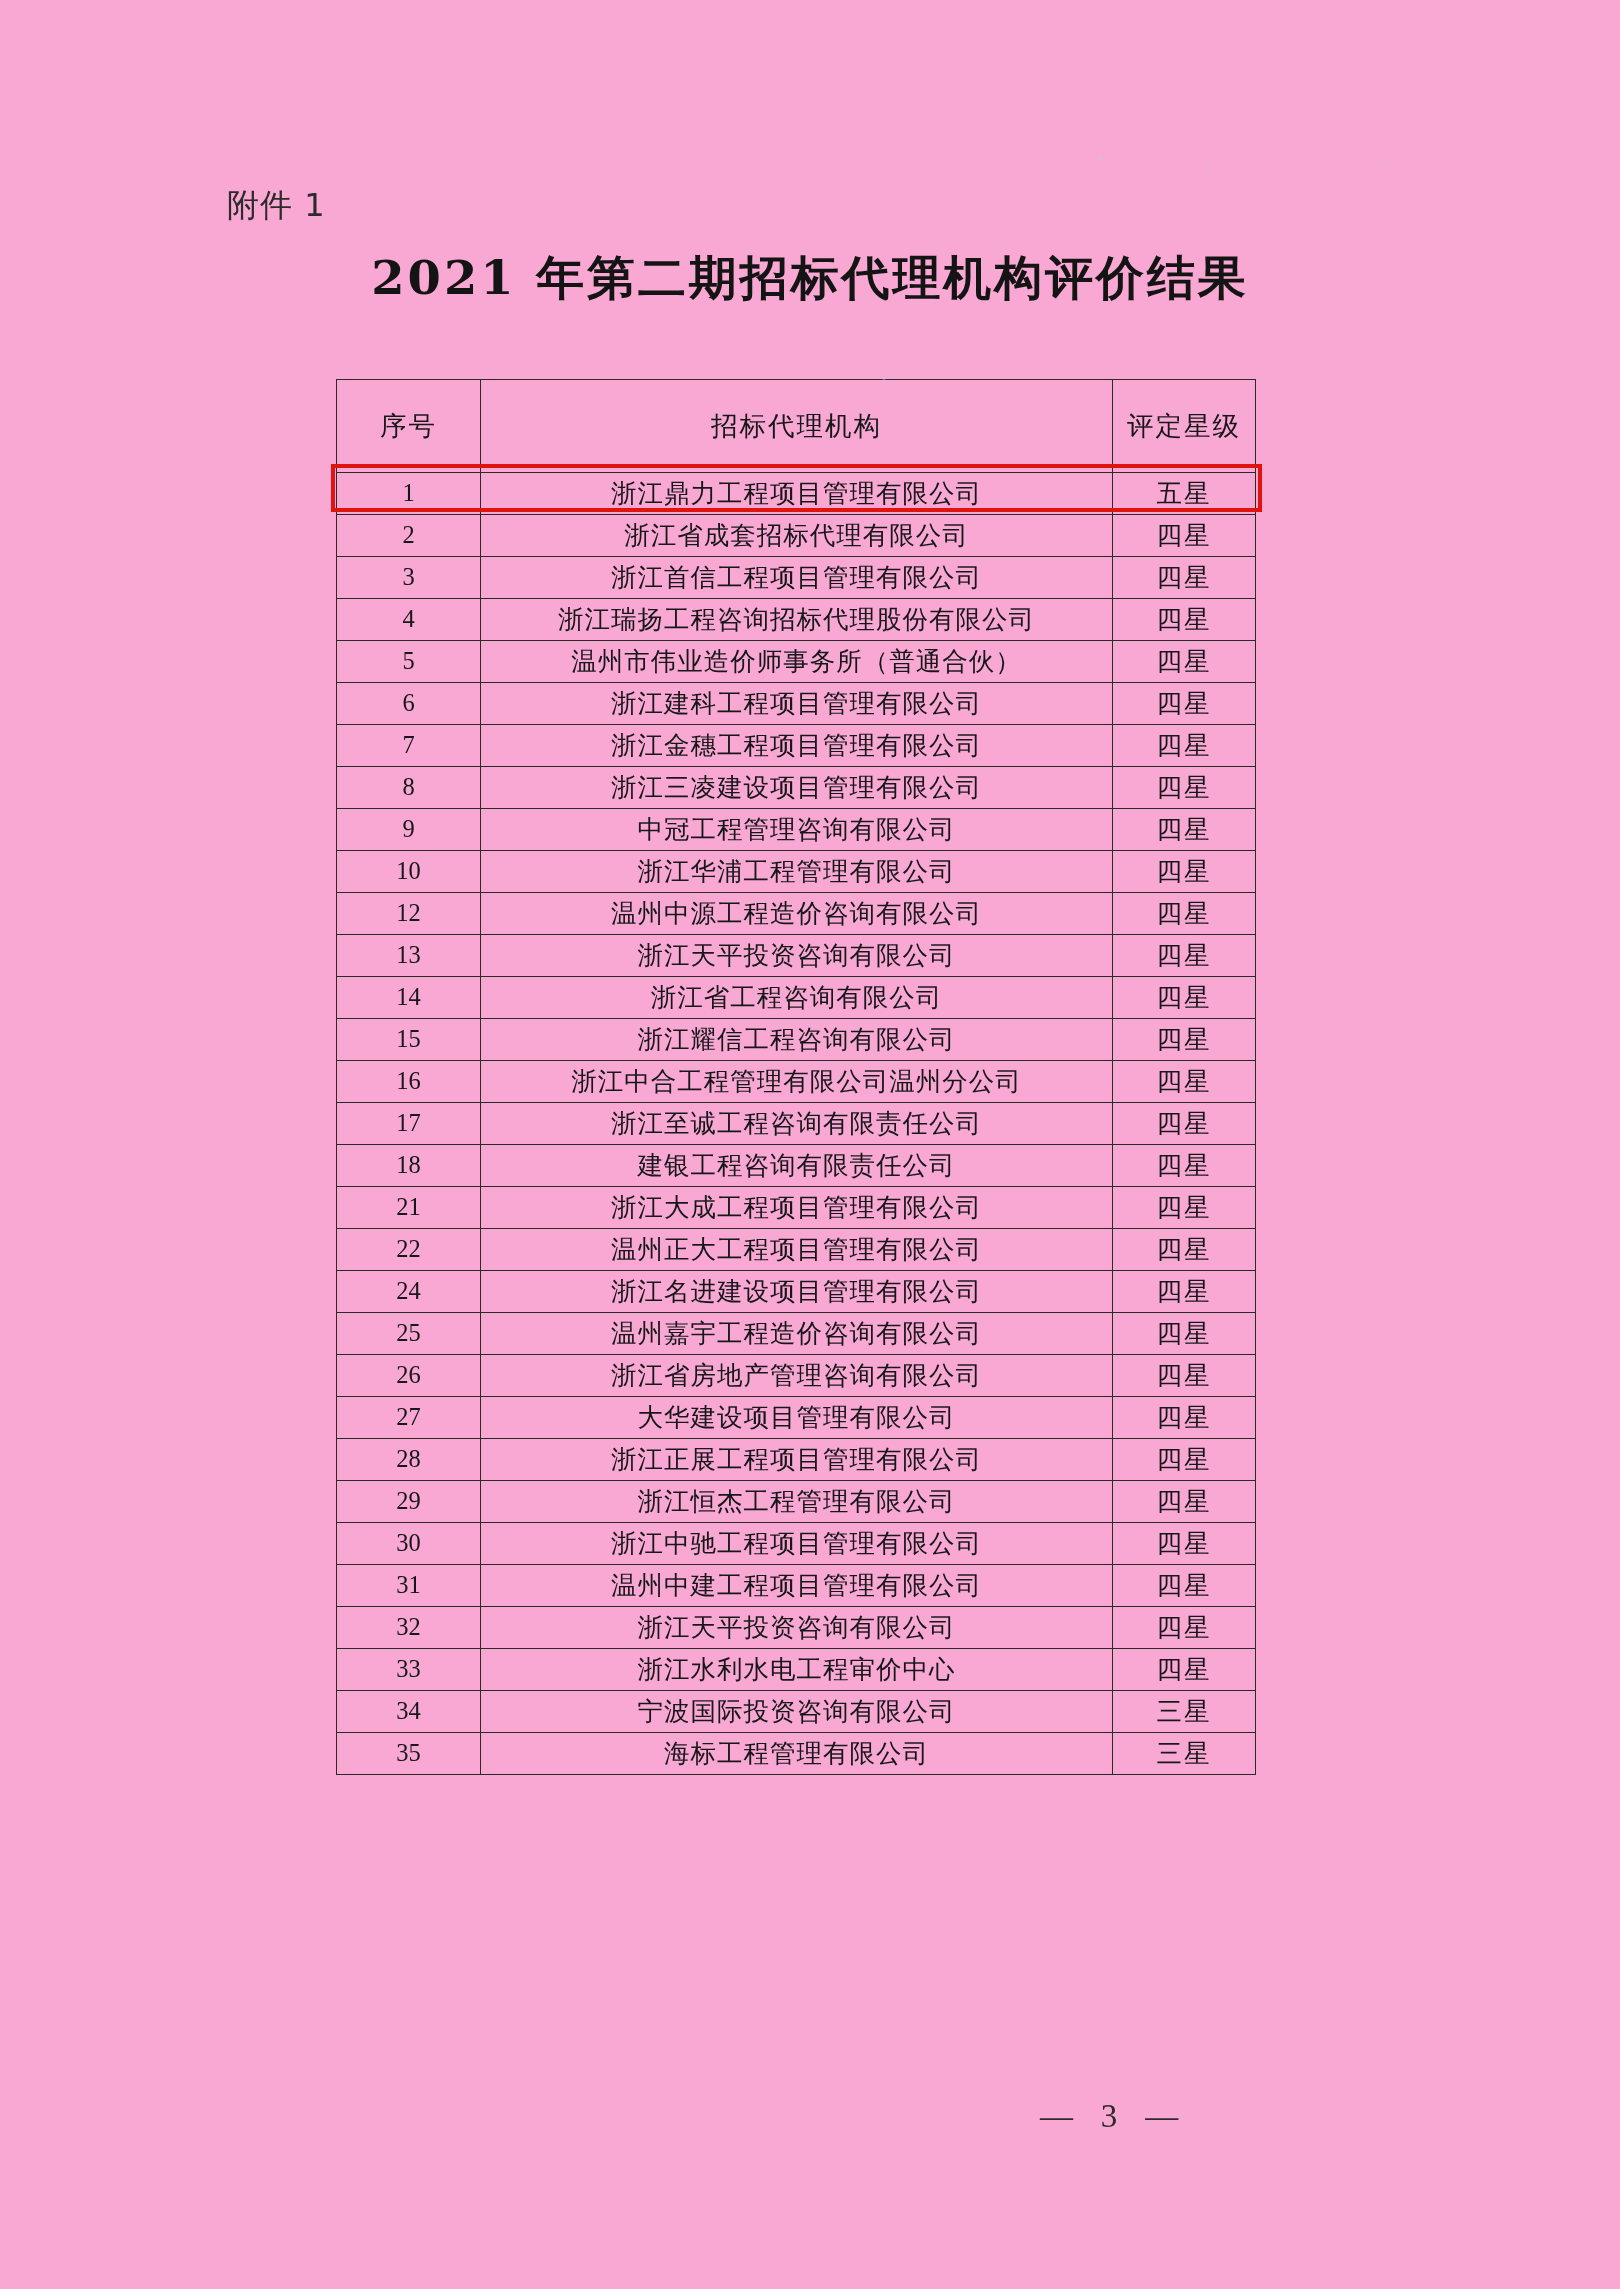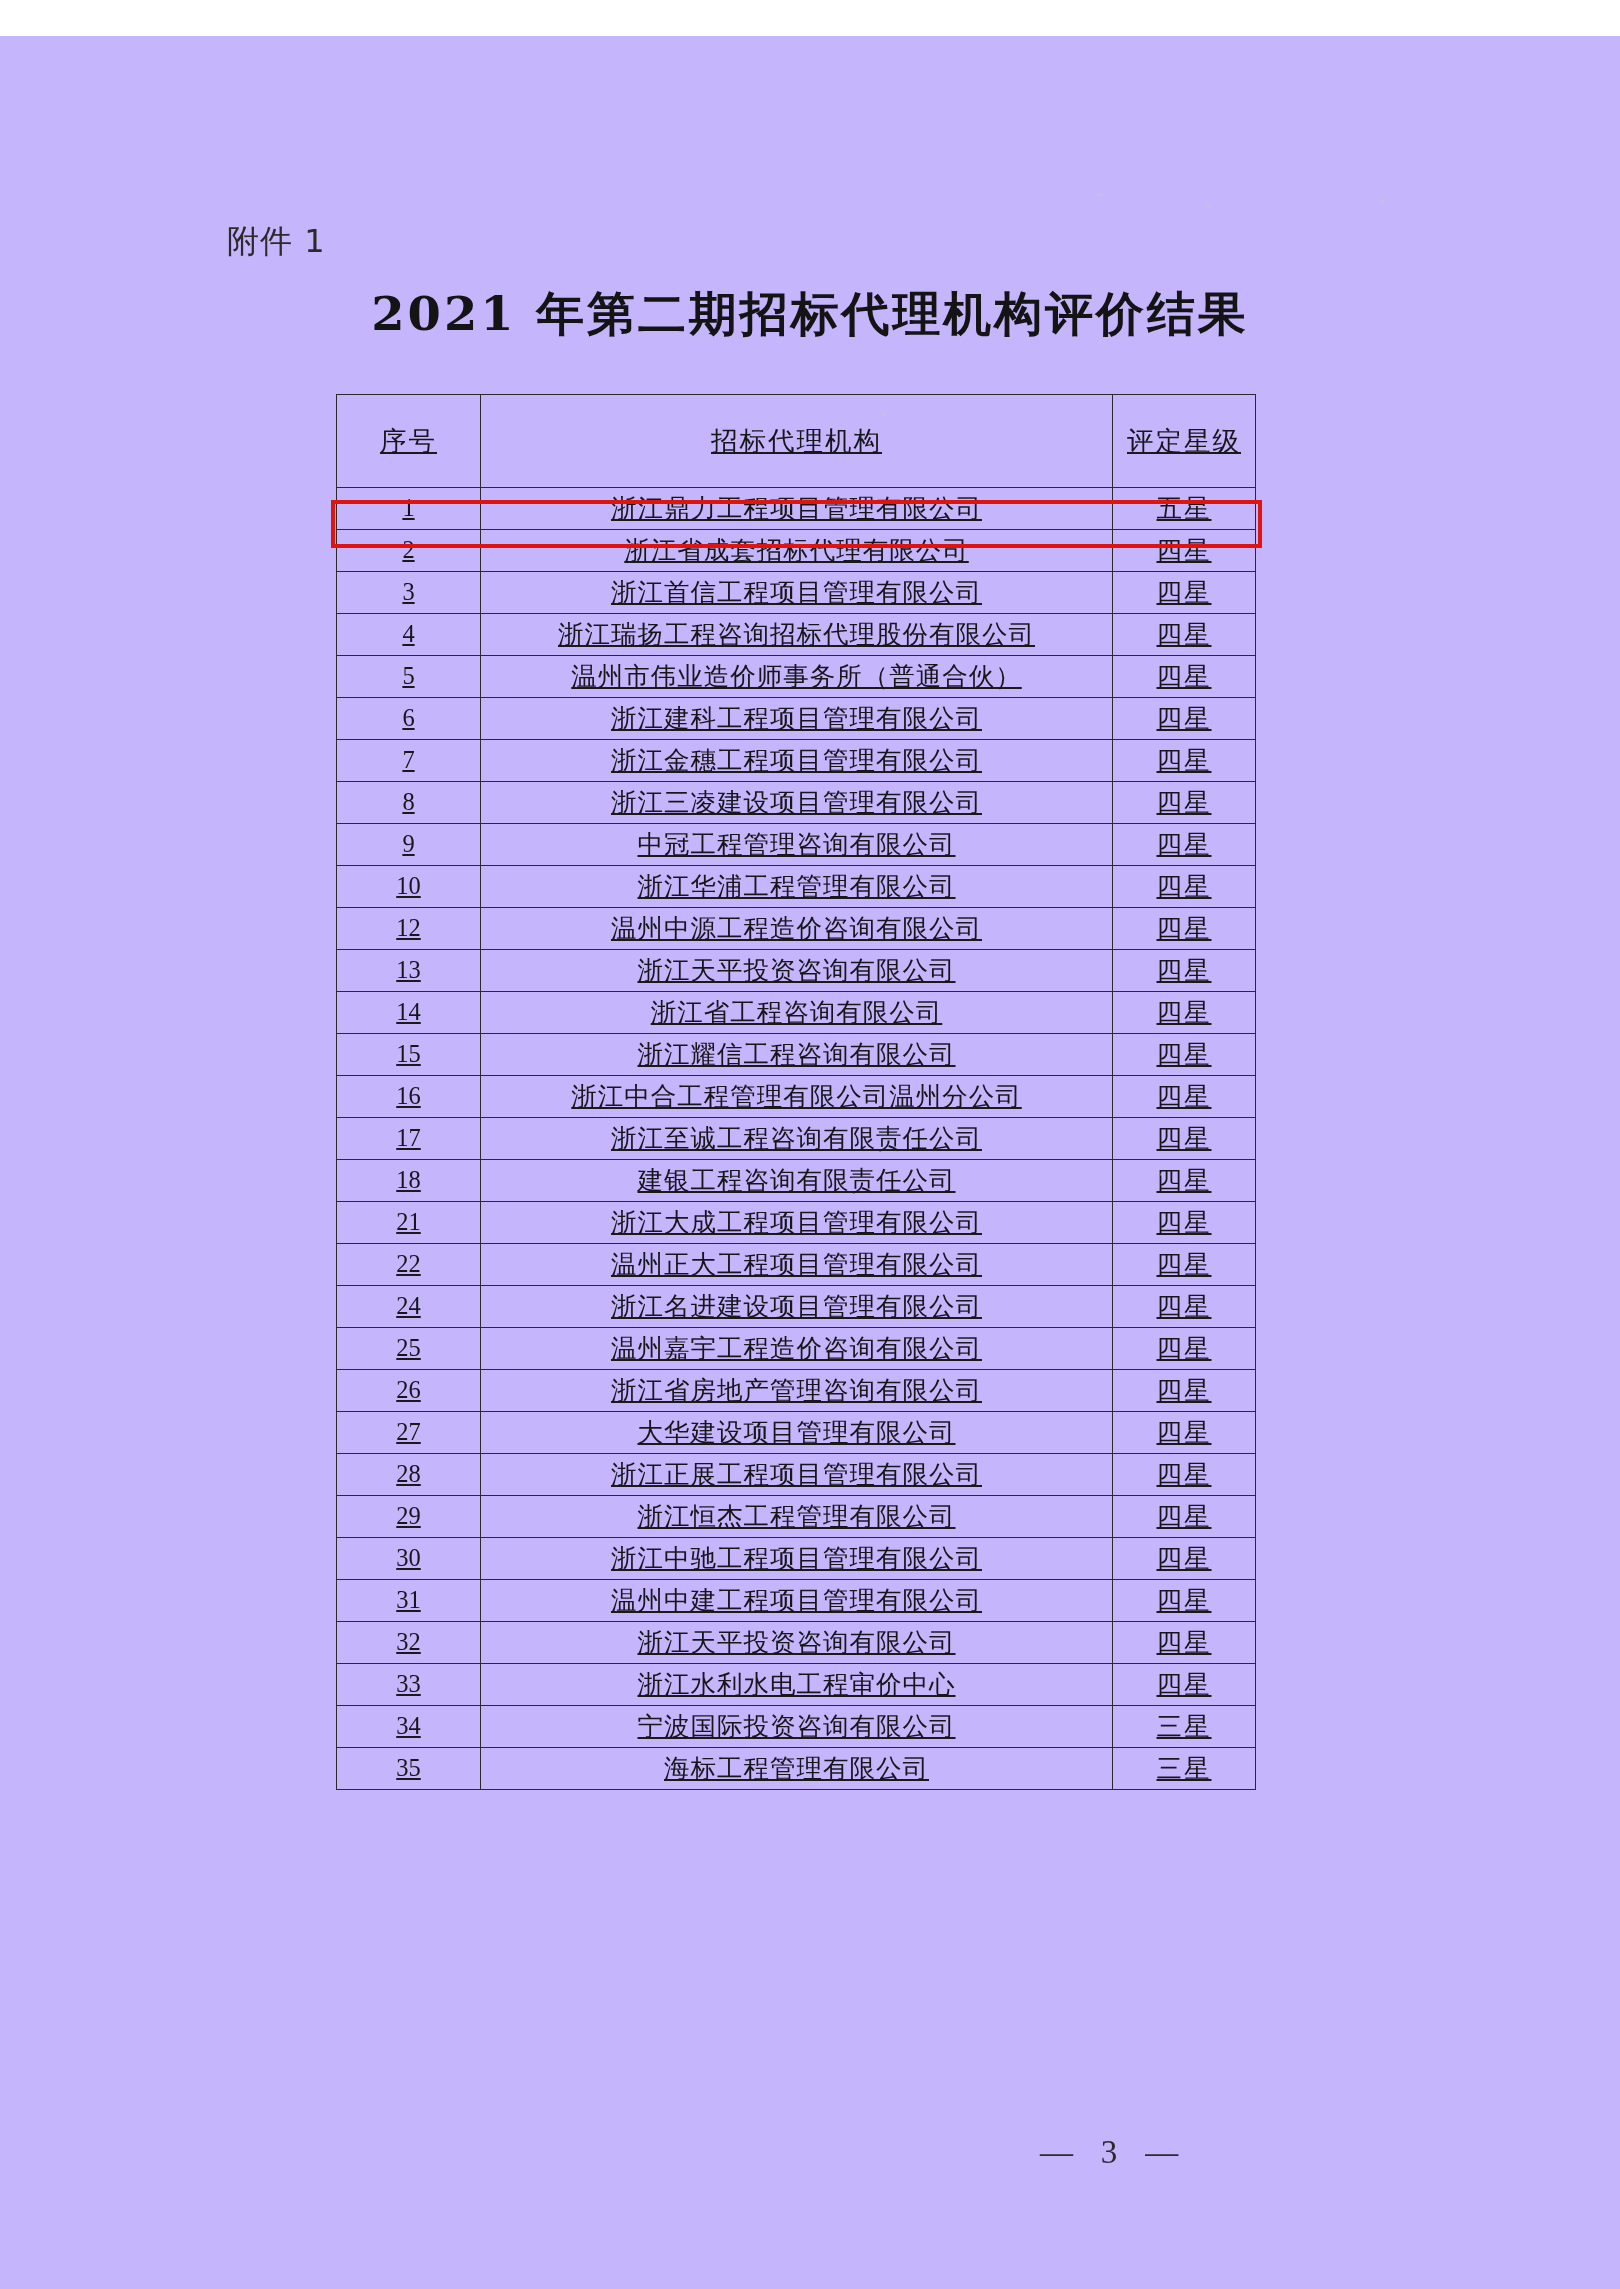--- a/index.html
+++ b/index.html
@@ -13,22 +13,21 @@
     position: relative;
     font-family: "Liberation Serif", "DejaVu Serif", serif;
     color: #1a1a1a;
     overflow: hidden;
   }
 
   
   .page {
     position: absolute;
     inset: 0;
-    background: #c4b5fd;
-    margin-top: 36px;
+    background: #f9a8d4;
   }
 
   .attachment-label {
     position: absolute;
     left: 227px;
     top: 184px;
     font-family: "DejaVu Sans", "Liberation Sans", sans-serif;
     font-size: 32px;
     letter-spacing: 1px;
     color: #2b2b2b;
@@ -45,23 +44,22 @@
     font-weight: bold;
     font-size: 47px;
     letter-spacing: 2.9px;
     color: #141414;
     transform: scaleX(1.02);
   }
 
   .table-wrap {
     position: absolute;
     left: 336px;
-    top: 358px;
+    top: 379px;
     width: 919px;
-    text-decoration: underline;
   }
 
   table.eval-table {
     border-collapse: collapse;
     width: 919px;
     table-layout: fixed;
   }
   table.eval-table col.c-no    { width: 144px; }
   table.eval-table col.c-org   { width: 632px; }
   table.eval-table col.c-star  { width: 143px; }

